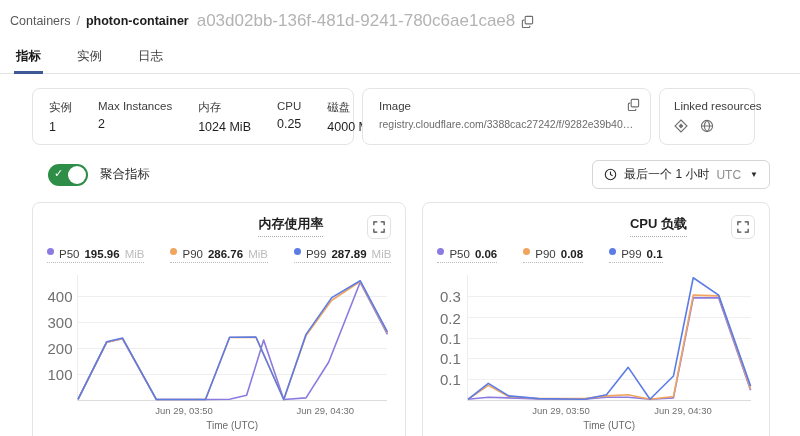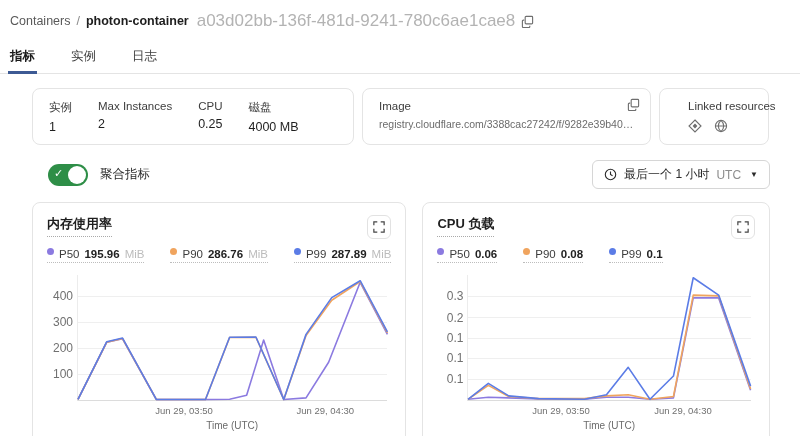--- a/index.html
+++ b/index.html
@@ -6,65 +6,65 @@
   html,body { width:800px; height:436px; background:#fff; overflow:hidden;
     font-family:"Liberation Sans", sans-serif; color:#1f1f1f; }
   
   .crumbbar { display:flex; align-items:center; gap:6px; padding:11px 0 0 10px; font-size:12.5px; }
   .crumb-root { color:#595959; cursor:pointer; }
   .crumb-sep { color:#8a8a8a; }
   .crumb-name { font-weight:bold; color:#1d1d1d; }
   .crumb-id { color:#b3b3b3; font-size:17px; margin-left:2px; }
   .icon-btn { display:inline-flex; align-items:center; justify-content:center; cursor:pointer; color:#6e6e6e; background:none; border:none; padding:0; }
   
-  .tabs { display:flex; gap:32px; padding:0 0 0 8px; margin-top:10px; border-bottom:1px solid #e4e4e4; }
+  .tabs { display:flex; gap:32px; padding:0 0 0 14px; margin-top:10px; border-bottom:1px solid #e4e4e4; }
   .tab { font-size:12.5px; color:#3f3f3f; padding:7px 2px 8px; cursor:pointer; position:relative; }
   .tab.active { font-weight:bold; color:#1a1a1a; }
   .tab.active::after { content:""; position:absolute; left:0; right:0; bottom:-1px; height:3px; background:#3d5a94; }
   
   .content { padding:14px 30px 0 32px; }
   .cards-row { display:flex; gap:8px; }
   .card { border:1px solid #e4e4e4; border-radius:8px; background:#fff; }
   .stats-card { width:322px; padding:11px 16px 10px; display:flex; gap:26px; }
   .stat .lab { font-size:11.5px; color:#3d3d3d; margin-bottom:5px; white-space:nowrap; }
   .stat .val { font-size:12.5px; color:#1f1f1f; white-space:nowrap; }
   .image-card { width:289px; padding:11px 16px 10px; position:relative; }
   .image-card .lab { font-size:11.5px; color:#3d3d3d; margin-bottom:6px; }
   .image-card .val { font-size:10.5px; color:#6b6b6b; white-space:nowrap; overflow:hidden; text-overflow:ellipsis; }
   .image-card .copy { position:absolute; top:9px; right:10px; }
-  .linked-card { width:110px; padding:11px 28px 10px; }
+  .linked-card { width:96px; padding:11px 14px 10px; }
   .linked-card .lab { font-size:11.5px; color:#3d3d3d; margin-bottom:7px; white-space:nowrap; }
   .linked-icons { display:flex; gap:12px; color:#444; }
   
   .controls-row { display:flex; align-items:center; justify-content:space-between; margin:15px 0 13px 16px; }
   .toggle-wrap { display:flex; align-items:center; gap:12px; }
   .toggle { width:40px; height:22px; border-radius:11px; position:relative; cursor:pointer; }
   .toggle .knob { position:absolute; top:2px; right:2px; width:18px; height:18px; border-radius:50%; background:#fff; }
   .toggle .check { position:absolute; left:6px; top:3px; color:#fff; font-size:11px; }
   .toggle-label { font-size:12.5px; color:#2b2b2b; }
   .time-btn { display:flex; align-items:center; gap:7px; border:1px solid #d6d6d6; border-radius:6px; padding:5px 11px; font-size:12px; cursor:pointer; background:#fff; }
   .time-btn .range { color:#2b2b2b; }
   .time-btn .tz { color:#8d8d8d; }
   .caret { font-size:8px; color:#2b2b2b; margin-left:2px; }
   
   .charts-row { display:flex; gap:16px; margin-top:0; }
   .chart-card { flex:1; height:246px; padding:12px 14px 6px; position:relative; }
-  .chart-head { display:flex; justify-content:space-between; align-items:flex-start; }
+  .chart-head { display:flex; justify-content:flex-end; align-items:flex-start;gap:44px; }
   .chart-title { font-size:13px; font-weight:bold; color:#1f1f1f; border-bottom:1px dotted #a9a9a9; padding-bottom:3px; cursor:help; }
   .expand-btn { width:24px; height:24px; border:1px solid #e2e2e2; border-radius:6px; display:flex; align-items:center; justify-content:center; cursor:pointer; background:#fff; color:#444; }
   .legend { display:flex; gap:26px; margin-top:9px; }
   .legend-item { display:flex; align-items:flex-start; gap:5px; font-size:11.5px; border-bottom:1px dotted #bdbdbd; padding-bottom:2px; cursor:pointer; }
   .legend-dot { width:7px; height:7px; border-radius:50%; flex:none; }
   .legend-name { color:#3d3d3d; }
   .legend-val { font-weight:bold; color:#222; }
   .legend-unit { color:#bcbcbc; }
   .plot { position:relative; height:158px; margin-top:8px; }
   .plot-area { position:absolute; left:30px; right:4px; top:4px; bottom:28px; border-left:1px solid #ececec; border-bottom:1px solid #dcdcdc; }
   .gridline { position:absolute; left:0; right:0; height:1px; background:#efefef; }
-  .ylab { position:absolute; width:26px; text-align:right; font-size:12px; color:#707070; transform:translateY(-50%); left:0; }
+  .ylab { position:absolute; width:26px; text-align:center; font-size:15px; color:#707070; transform:translateY(-50%); left:0; }
   .plot svg { position:absolute; inset:0; width:100%; height:100%; overflow:visible; }
   .xlabels { position:absolute; left:30px; right:4px; bottom:13px; height:11px; }
   .xlab { position:absolute; transform:translateX(-50%); font-size:9.5px; color:#707070; white-space:nowrap; }
   .xaxis-title { position:absolute; left:30px; right:4px; bottom:-2px; text-align:center; font-size:10px; color:#6b6b6b; }
 </style>
 </head>
 <body>
 
 <div class="crumbbar">
   <span class="crumb-root">Containers</span>
@@ -91,20 +91,24 @@
     <div class="card stats-card">
       <div class="stat">
         <div class="lab">实例</div>
         <div class="val">1</div>
       </div>
       <div class="stat">
         <div class="lab">Max Instances</div>
         <div class="val">2</div>
       </div>
       <div class="stat">
+        <div class="lab">内存</div>
+        <div class="val">1024 MiB</div>
+      </div>
+      <div class="stat">
         <div class="lab">CPU</div>
         <div class="val">0.25</div>
       </div>
       <div class="stat">
         <div class="lab">磁盘</div>
         <div class="val">4000 MB</div>
       </div>
     </div>
 
     <div class="card image-card">

